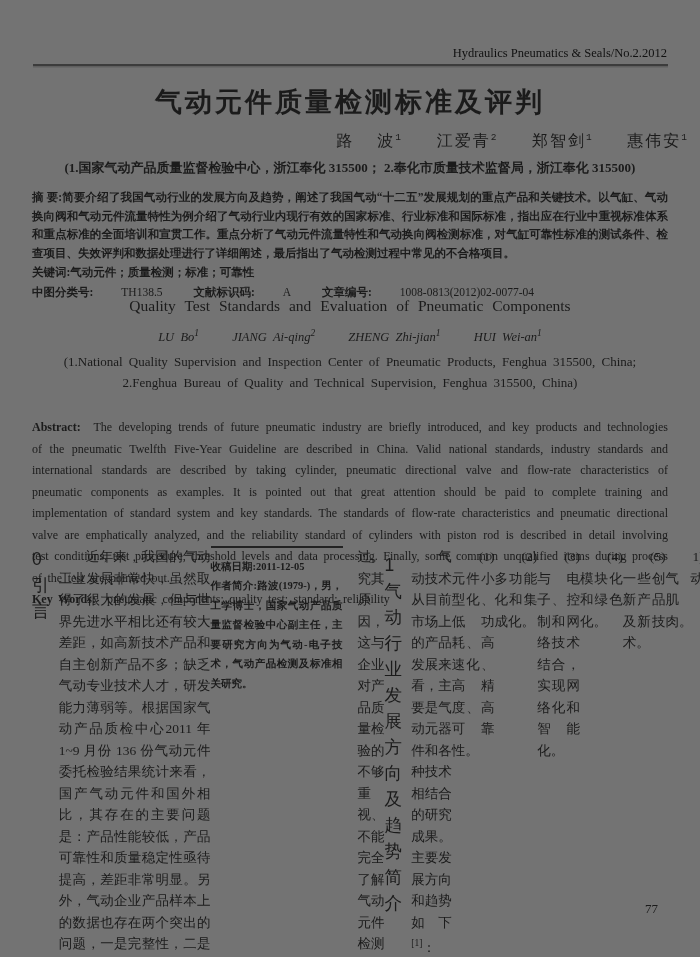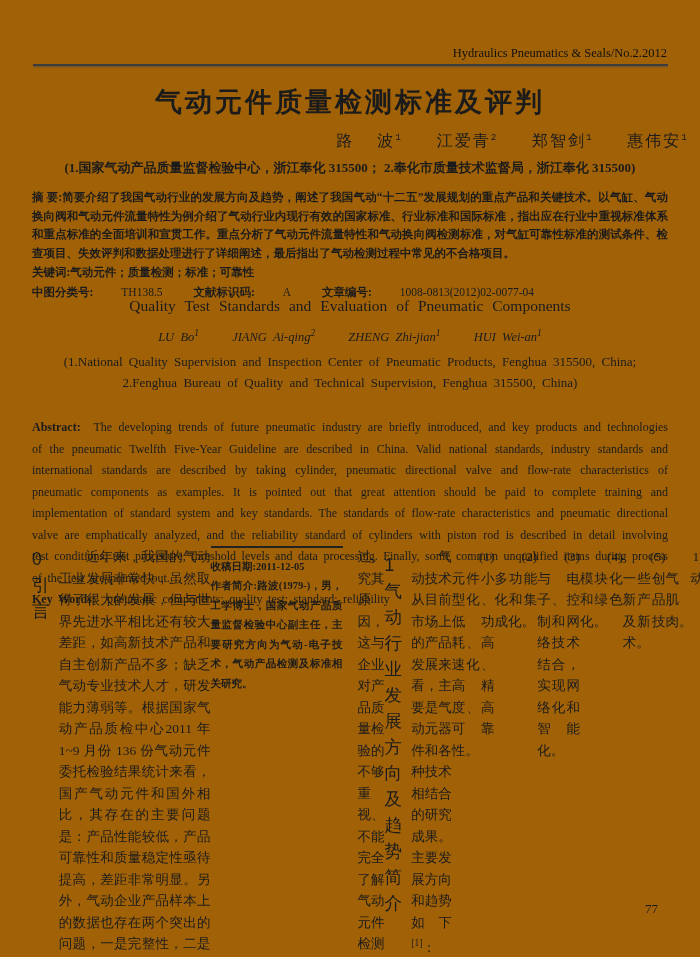--- a/index.html
+++ b/index.html
@@ -1,18 +1,18 @@
 <!DOCTYPE html>
 <html><head>
 <meta charset="utf-8">
 <style>
   html,body { margin:0; padding:0; background:#d8d8d4; }
   .page {
     position:relative; width:700px; height:957px; margin:0 auto;
-    background:#a16207; color:#1b1b1b; overflow:hidden;
+    background:#737373; color:#1b1b1b; overflow:hidden;
   }
 
   .journal-line {
     position:absolute; top:46px; right:33px;
     font-family:"Liberation Serif", serif; font-size:12.5px; color:#111;
   }
   .header-rule {
     position:absolute; top:64px; left:33px; right:32px; height:2px;
     background:#3c3c3c; box-shadow:0 1.5px 0 rgba(70,70,70,.45);
   }

